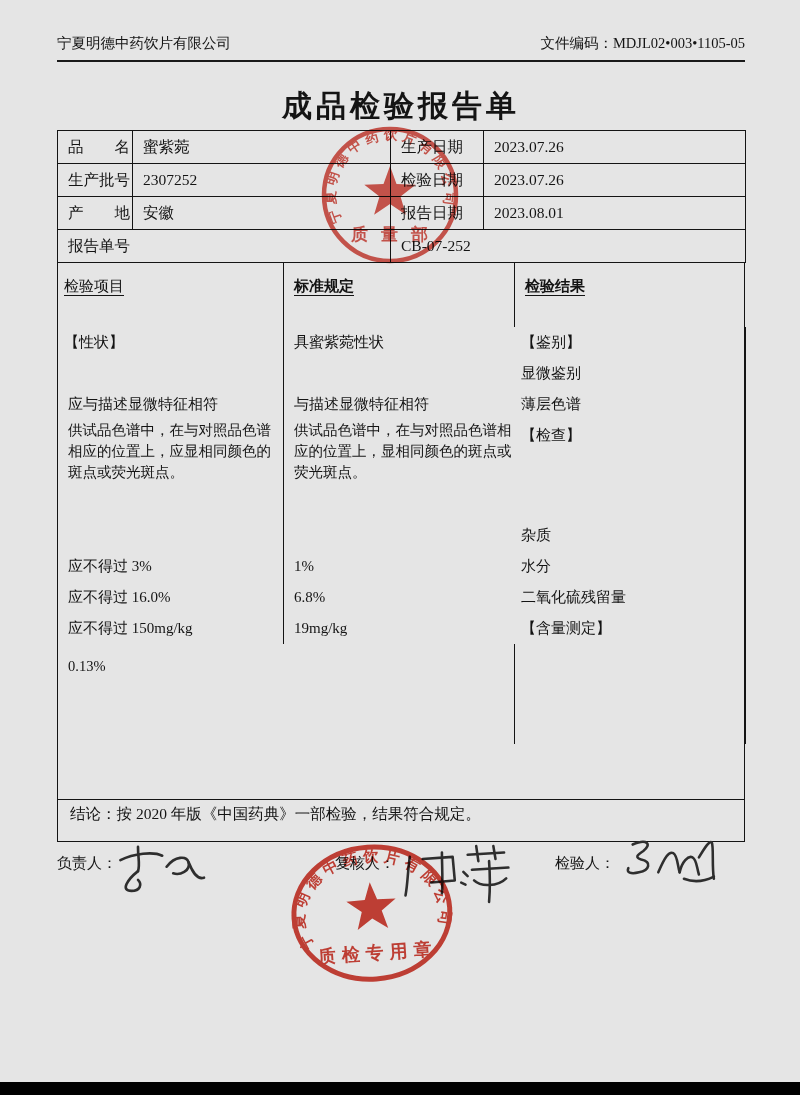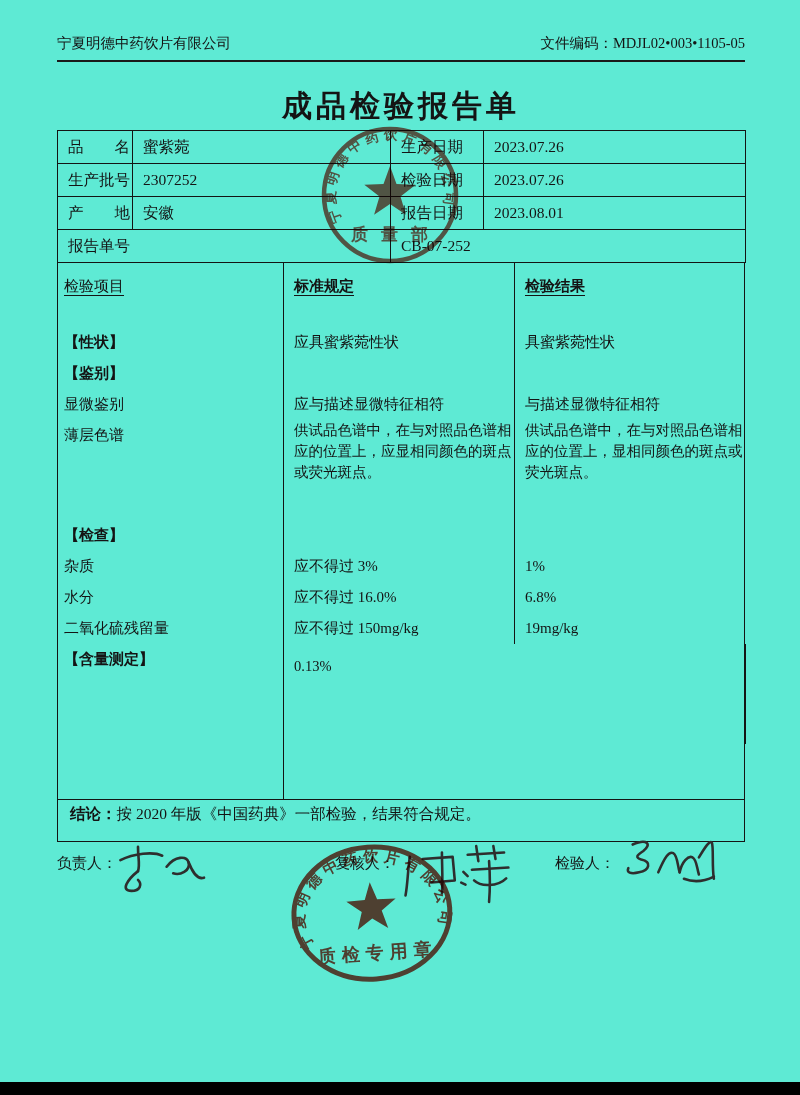--- a/index.html
+++ b/index.html
@@ -1,18 +1,18 @@
 <!DOCTYPE html>
 <html><head>
 <meta charset="utf-8">
 <style>
   * { margin:0; padding:0; box-sizing:border-box; }
   html,body { background:#ffffff; }
   .page {
-    position:relative; width:800px; height:1095px; background:#5eead4;
+    position:relative; width:800px; height:1095px; background:#e5e5e5;
     font-family:"Liberation Serif","DejaVu Serif",serif; color:#141414;
     overflow:hidden;
   }
   .content { position:absolute; left:57px; top:0; width:688px; }
 
   
   .doc-header {
     display:flex; justify-content:space-between; align-items:flex-end;
     padding:34px 0 7px 0; border-bottom:2px solid #1a1a1a; font-size:14.5px;
   }
@@ -38,21 +38,21 @@
   }
   .rt > div { padding-left:10px; overflow:hidden; }
   .rt .c1 { border-right:1px solid #141414; padding-left:6px; }
   .rt .c2 { border-right:1px solid #141414; }
   .rt .hd { padding-top:13px; line-height:20px; }
   .rt .ctr { text-align:left;font-weight:bold; }
   .ul { text-decoration:underline; text-underline-offset:4px; }
   .cell { line-height:31px; }
   .wrap { line-height:21px; padding-right:0; font-size:14.5px; }
   .assay { line-height:45px; font-size:14.5px; }
-  .bold { font-weight:700; }
+  .bold { font-weight:400; }
   sub.f { font-size:9px; }
 
   
   .conclusion {
     border:1px solid #141414; margin-top:-1px; height:43px; line-height:28px;
     font-size:15.5px; padding-left:12px; white-space:nowrap;
   }
 
   
   .signs { position:relative; height:66px; margin-top:2px; font-size:15px; }
@@ -117,21 +117,20 @@
       </tr>
     </tbody>
       </table>
 
     <div class="rt">
       <div class="c1 hd"><span class="ul">检验项目</span></div>
       <div class="c2 hd ctr"><span class="ul">标准规定</span></div>
       <div class="hd ctr"><span class="ul">检验结果</span></div>
 
       <div class="c1 cell bold">【性状】</div>
-      <div class="c2 cell">应具蜜紫菀性状</div>
       <div class="cell">具蜜紫菀性状</div>
 
       <div class="c1 cell bold">【鉴别】</div>
       <div class="c2 cell"></div>
       <div class="cell"></div>
 
       <div class="c1 cell">显微鉴别</div>
       <div class="c2 cell">应与描述显微特征相符</div>
       <div class="cell">与描述显微特征相符</div>
 

